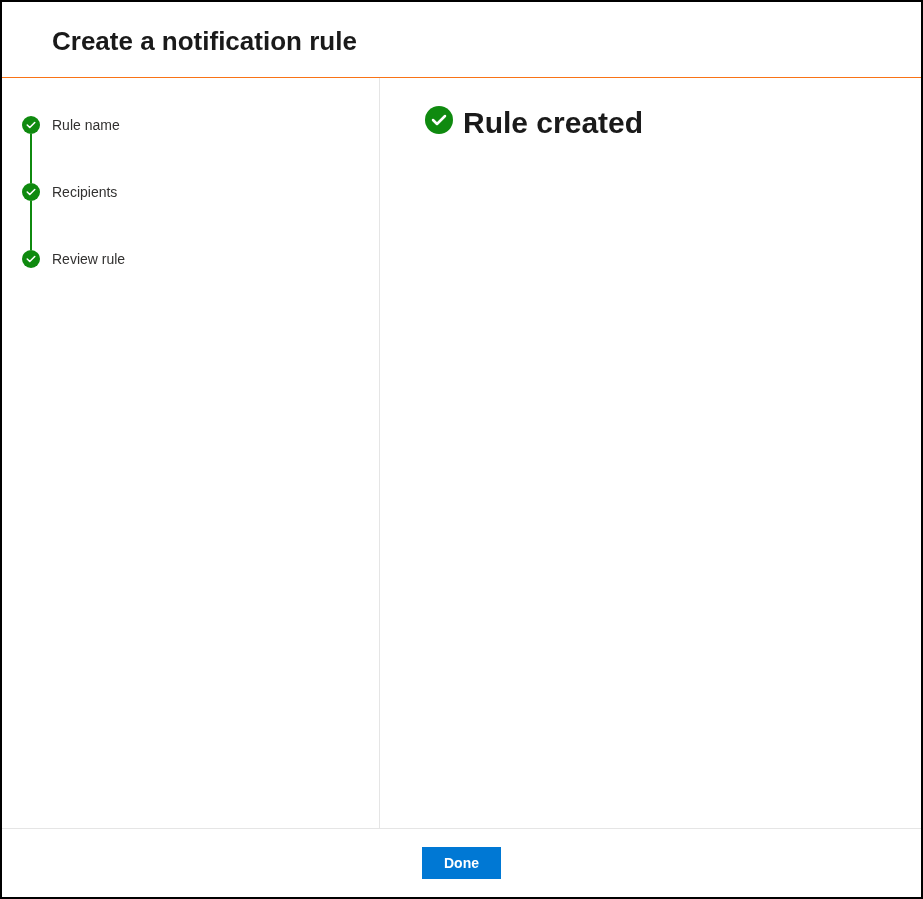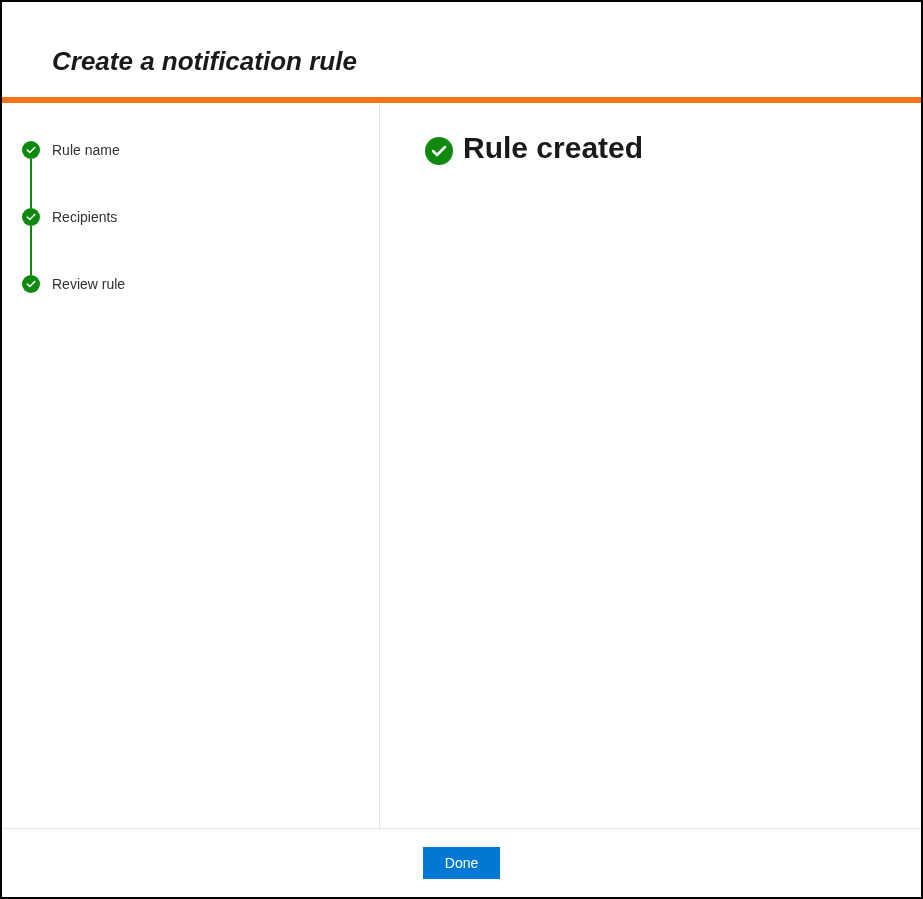--- a/index.html
+++ b/index.html
@@ -15,23 +15,22 @@
       height: 899px;
     }
     .container {
       width: 100%;
       height: 100%;
       border: 2px solid #000;
       display: flex;
       flex-direction: column;
     }
     .header {
-      padding: 44px 50px 20px 50px;
-      border-bottom: 6px solid #f97316;
-      font-style: italic;
+      padding: 24px 50px 20px 50px;
+      border-bottom: 1px solid #f97316;
     }
     .header h1 {
       font-size: 26px;
       font-weight: 700;
       color: #1a1a1a;
     }
     .body {
       display: flex;
       flex: 1;
       overflow: hidden;
@@ -82,21 +81,21 @@
       height: 49px;
       background: #0f8a0f;
       z-index: 1;
     }
     .main {
       flex: 1;
       padding: 28px 45px;
     }
     .main-heading {
       display: flex;
-      align-items: flex-end;
+      align-items: flex-start;
       margin-bottom: 10px;
     }
     .main-heading .big-check {
       width: 28px;
       height: 28px;
       border-radius: 50%;
       background: #0f8a0f;
       display: flex;
       align-items: center;
       justify-content: center;
@@ -121,21 +120,21 @@
       border-top: 1px solid #e5e5e5;
       padding: 18px;
       display: flex;
       justify-content: center;
     }
     .done-button {
       background: #0078d4;
       color: #fff;
       border: none;
       font-size: 14px;
-      font-weight: 400;
+      font-weight: 700;
       padding: 8px 22px;
       cursor: pointer;
       font-family: inherit;
     }
   </style>
 </head>
 <body>
 
 <div class="container">
 

